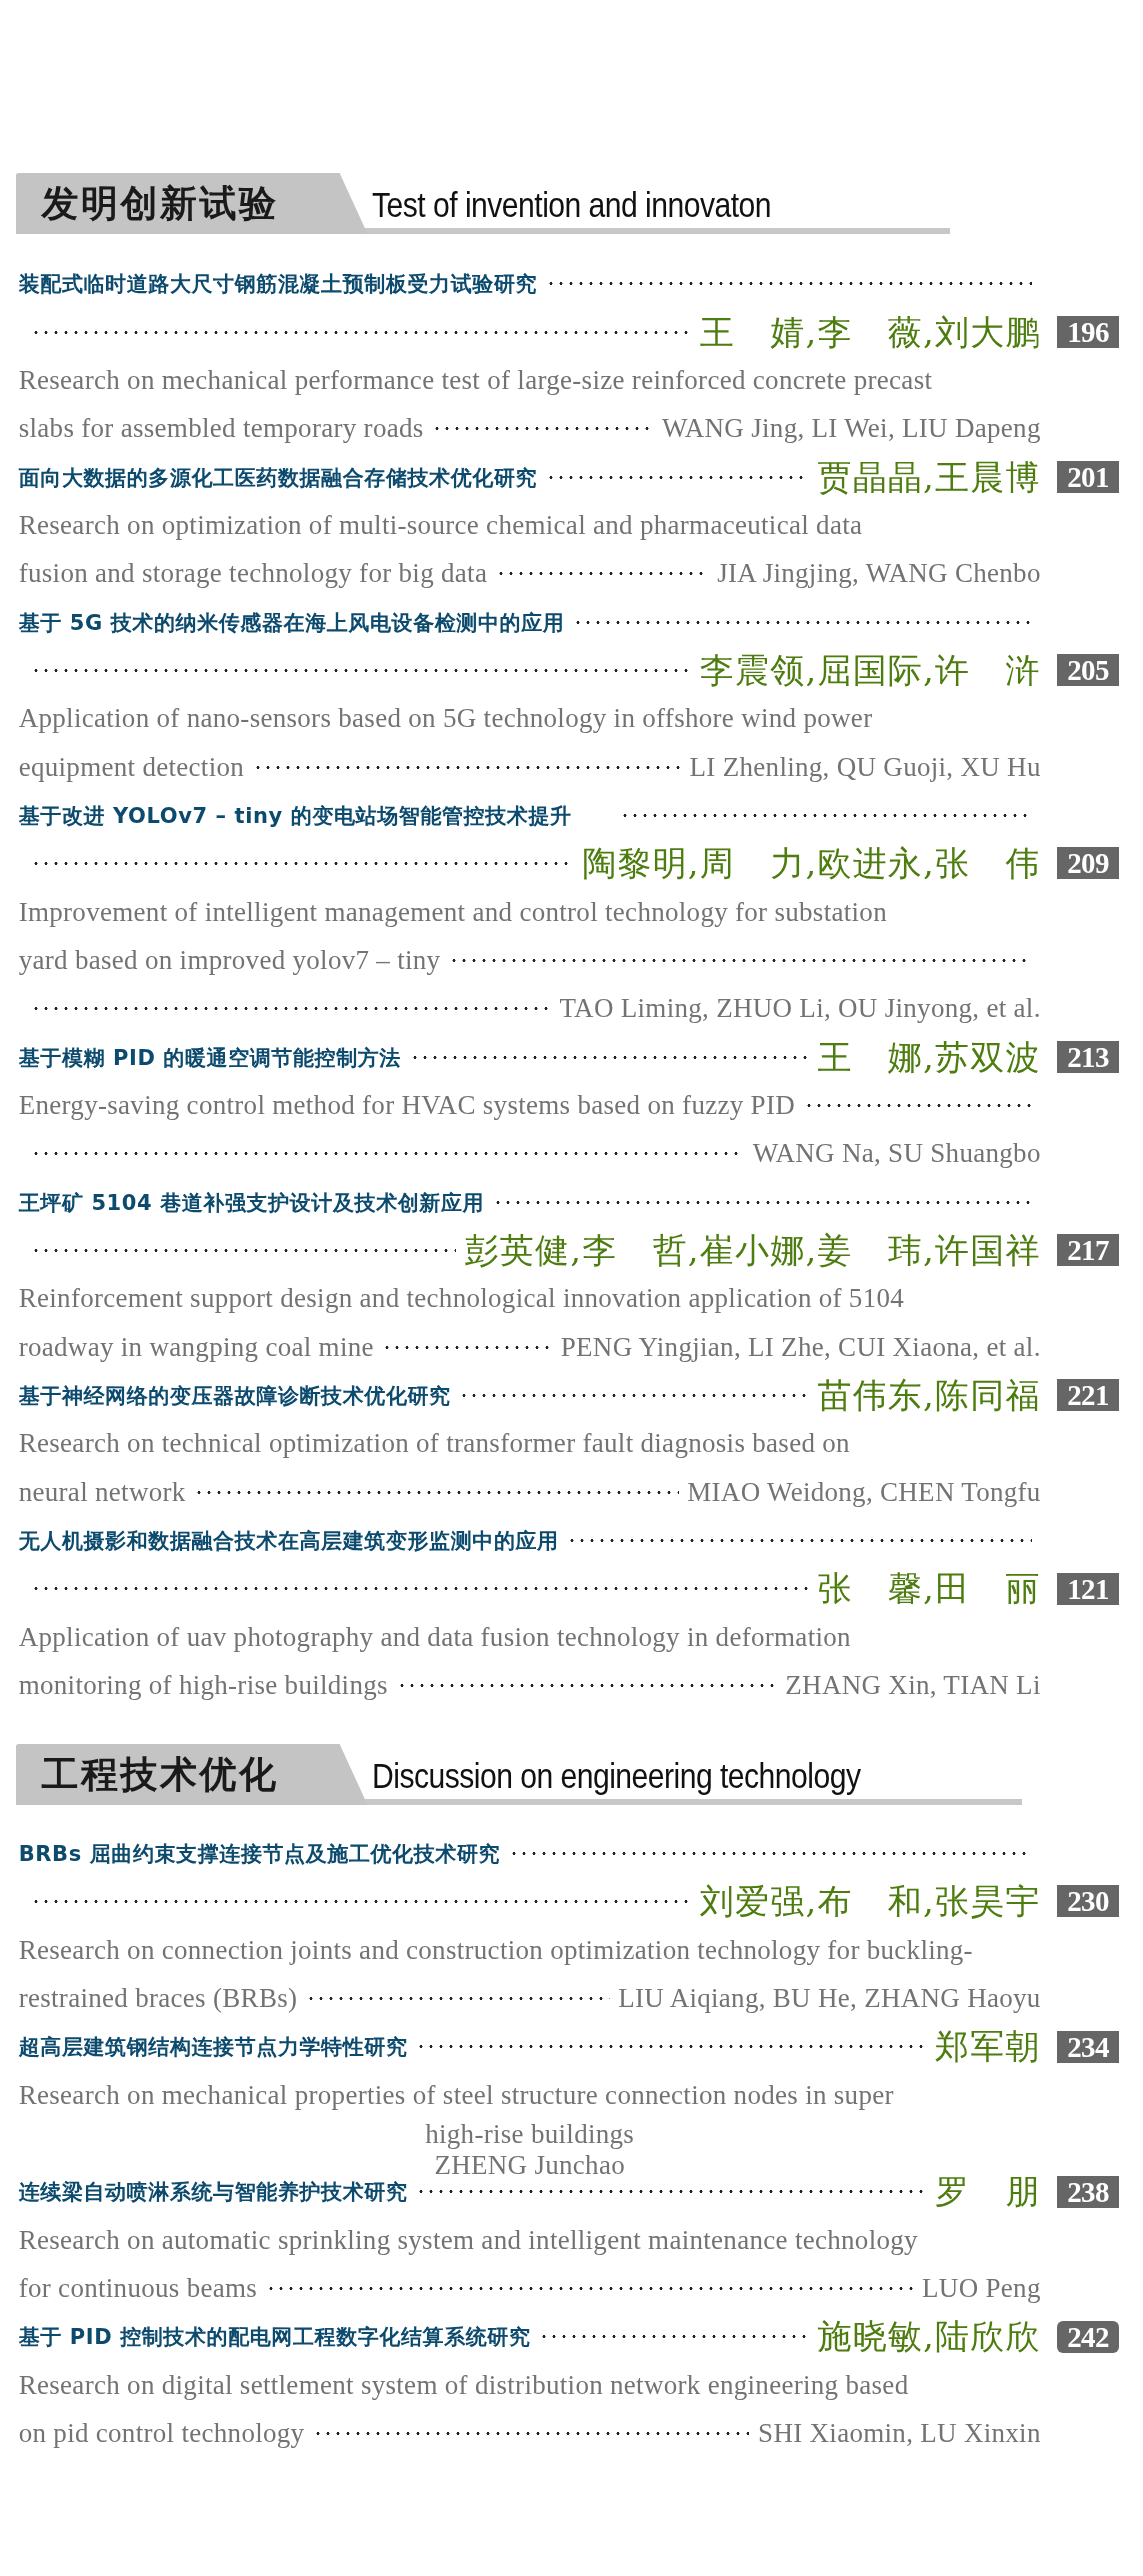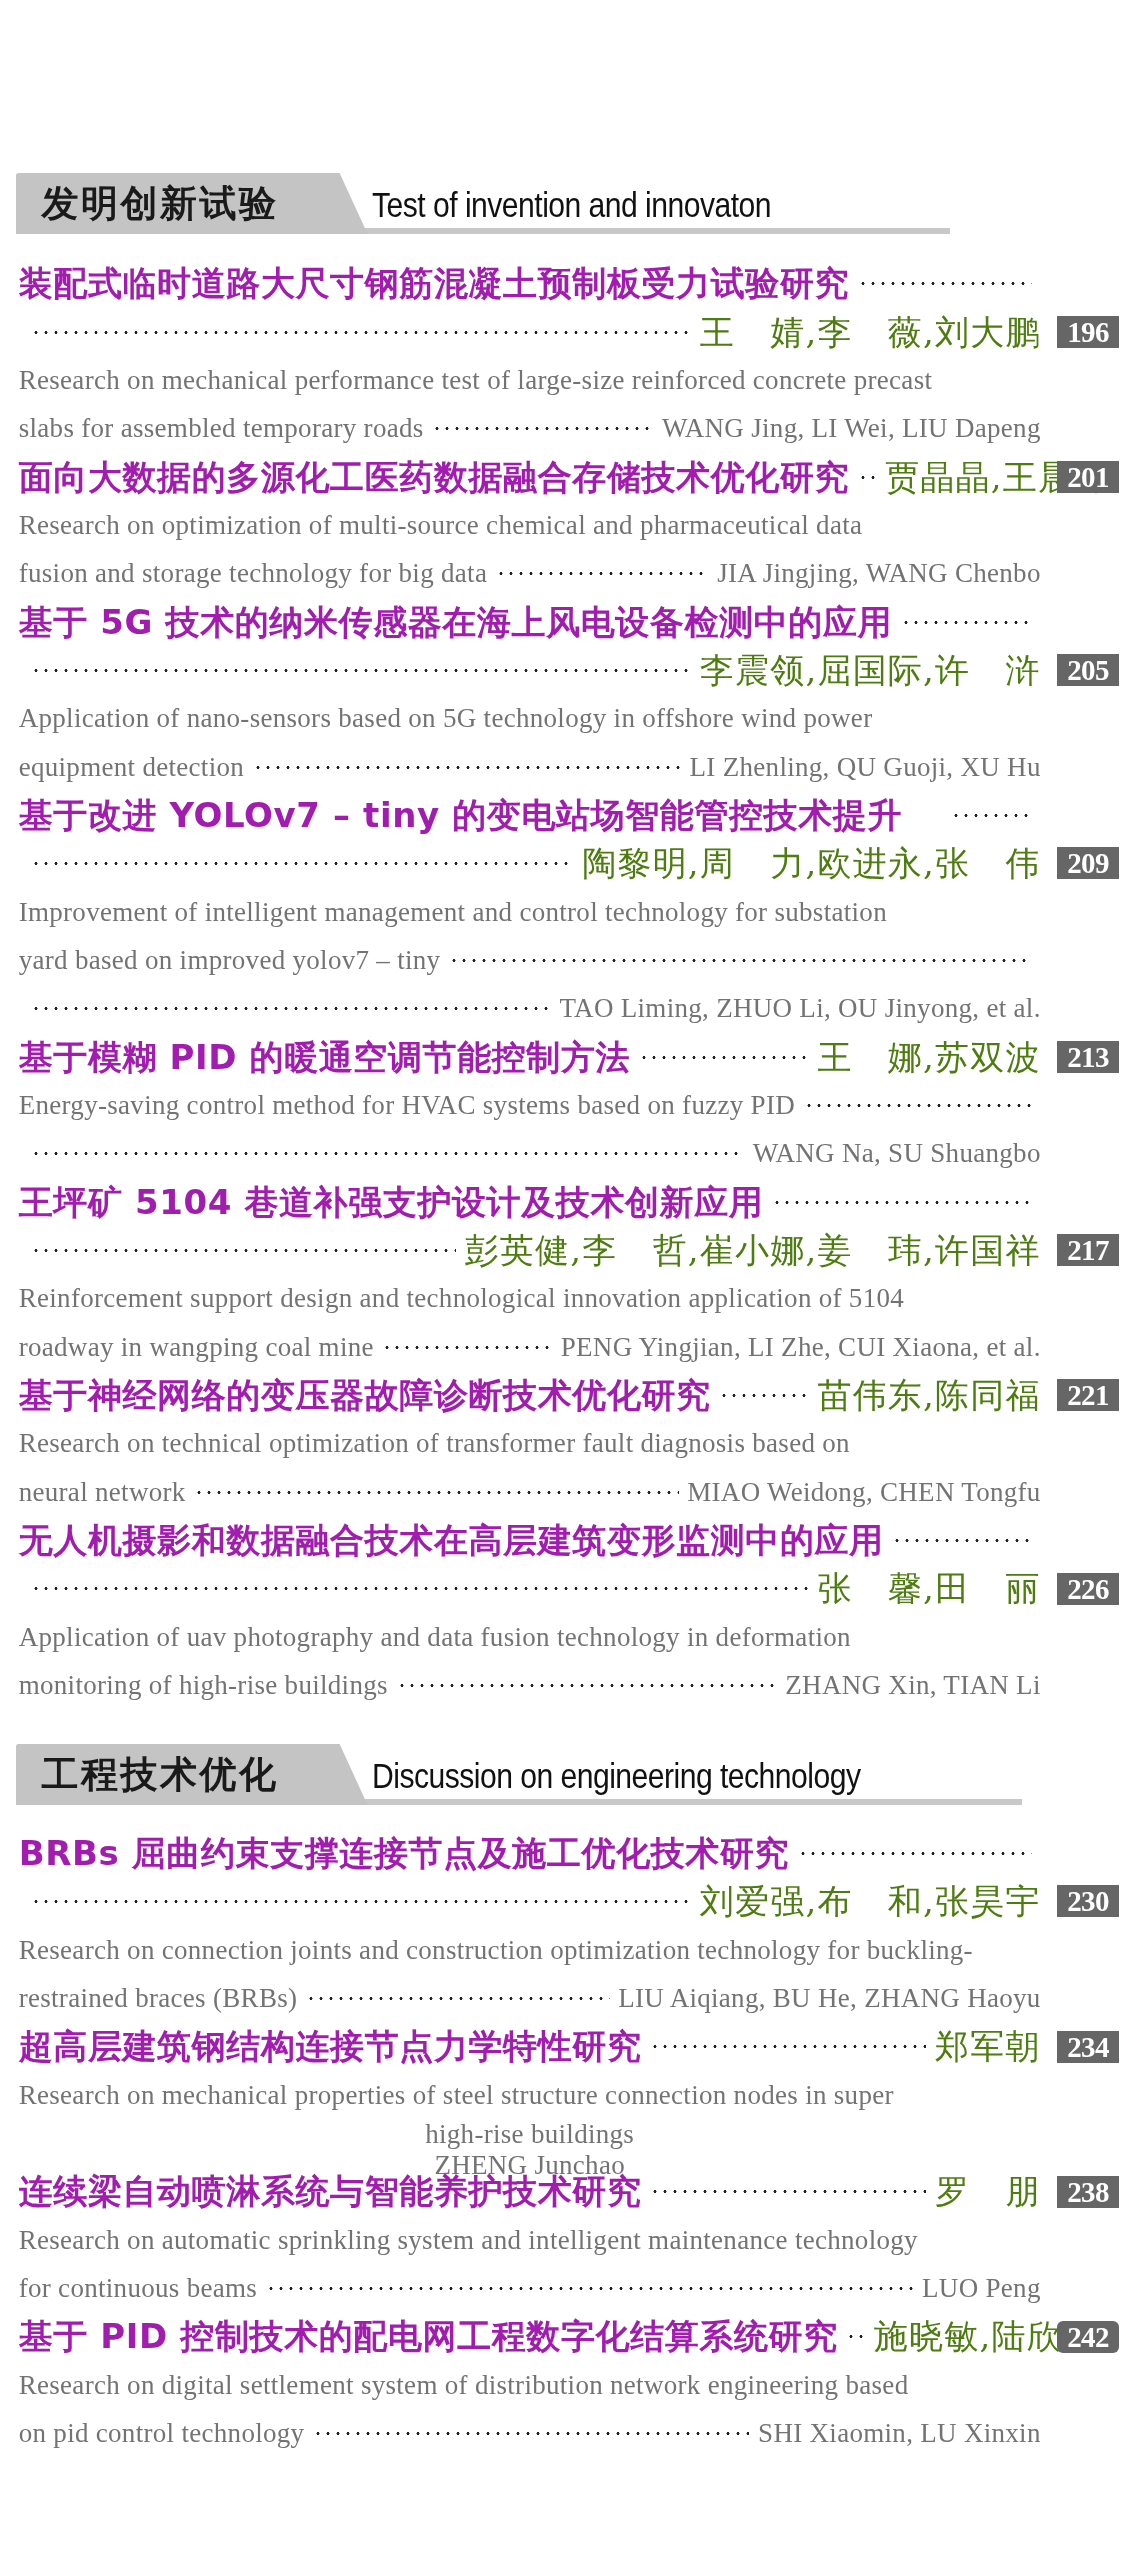--- a/index.html
+++ b/index.html
@@ -17,21 +17,21 @@
     }
     .sh-en {
       position: absolute; left: 356px; top: 11.2px; font-family: "Liberation Sans", sans-serif;
       font-size: 35px; color: #111; line-height: 41px; transform: scaleX(0.86); transform-origin: left center;
       white-space: nowrap; letter-spacing: -0.6px;
     }
     .line {
       position: absolute; left: 18.7px; width: 1022px; height: 49px; display: flex; align-items: center;
       white-space: nowrap;
     }
-    .cn-title { font-family: "DejaVu Sans", sans-serif; font-size: 34px; font-weight: bold; color: #a21caf; letter-spacing: 0.6px; }
+    .cn-title { font-family: "DejaVu Sans", sans-serif; font-size: 21px; font-weight: bold; color: #0c4a6e; letter-spacing: 0.6px; }
     .en-text { font-family: "Liberation Serif", serif; font-size: 27px; color: #737373; letter-spacing: 0.3px; }
     .cn-author { font-family: "DejaVu Serif", serif; font-size: 34px; color: #4d7c0f; letter-spacing: 1.2px; }
     .dots {
       flex: 1 1 auto; overflow: hidden; margin: 0 8.7px; height: 12.5px; align-self: center;
       background-image: radial-gradient(circle, #222 1.4px, transparent 1.6px);
       background-size: 10px 12.5px; background-repeat: repeat-x; background-position: left center;
       min-width: 18.7px;
     }
     .dots.lead { margin-left: 12.5px; }
     .right-text { flex: 0 0 auto; }
@@ -173,21 +173,21 @@
       <span class="en-text right-text">MIAO Weidong, CHEN Tongfu</span>
     </div>
     <div class="line" style="top: 1516px;">
       <span class="cn-title">无人机摄影和数据融合技术在高层建筑变形监测中的应用</span>
       <span class="dots"></span>
     </div>
     <div class="line" style="top: 1564px; width: 1022px;">
       <span class="dots lead"></span>
       <span class="cn-author right-text">张　馨,田　丽</span>
     </div>
-    <div class="page-num" style="top: 1573px;">226</div>
+    <div class="page-num" style="top: 1573px;">121</div>
     <div class="line" style="top: 1613px;">
       <span class="en-text">Application of uav photography and data fusion technology in deformation</span>
     </div>
     <div class="line" style="top: 1661px;">
       <span class="en-text">monitoring of high-rise buildings</span>
       <span class="dots"></span>
       <span class="en-text right-text">ZHANG Xin, TIAN Li</span>
     </div>
     <div class="line" style="top: 1829px;">
       <span class="cn-title">BRBs 屈曲约束支撑连接节点及施工优化技术研究</span>

